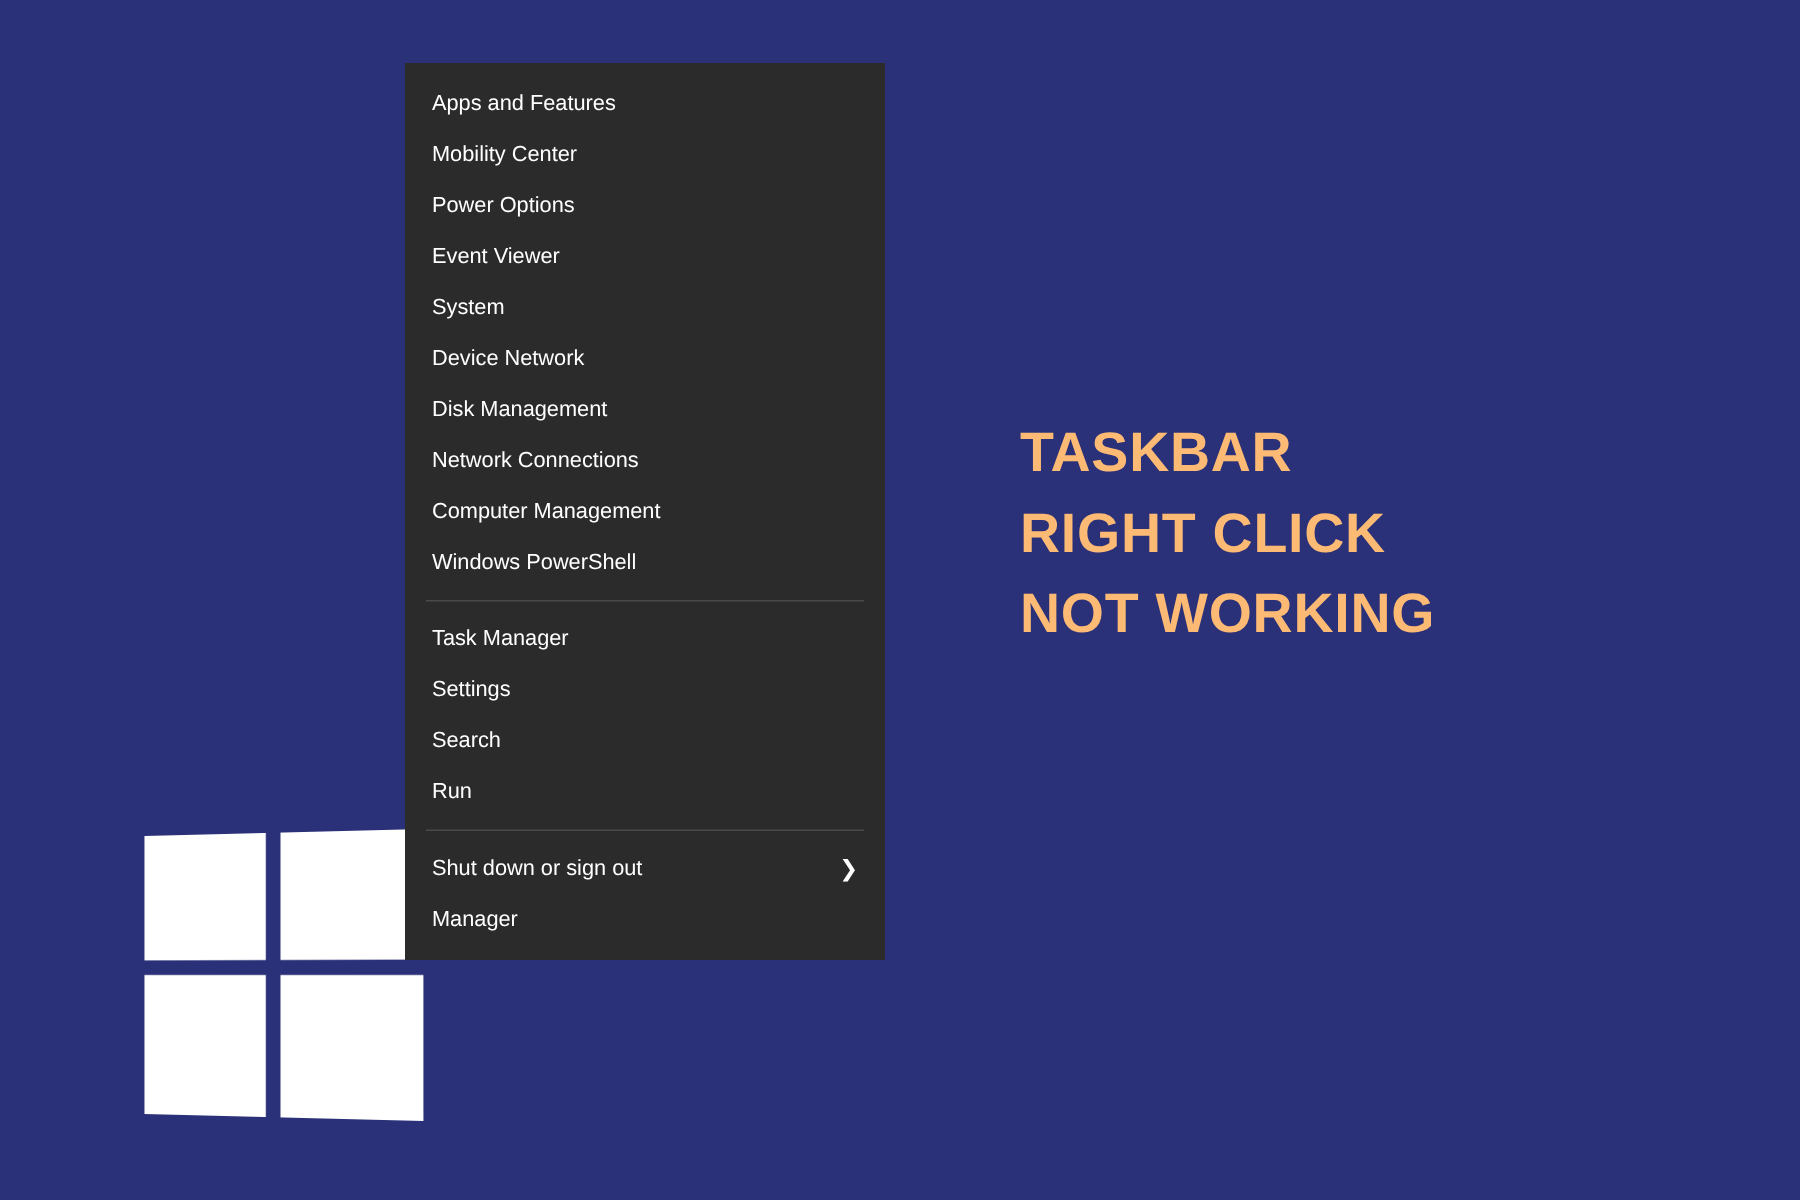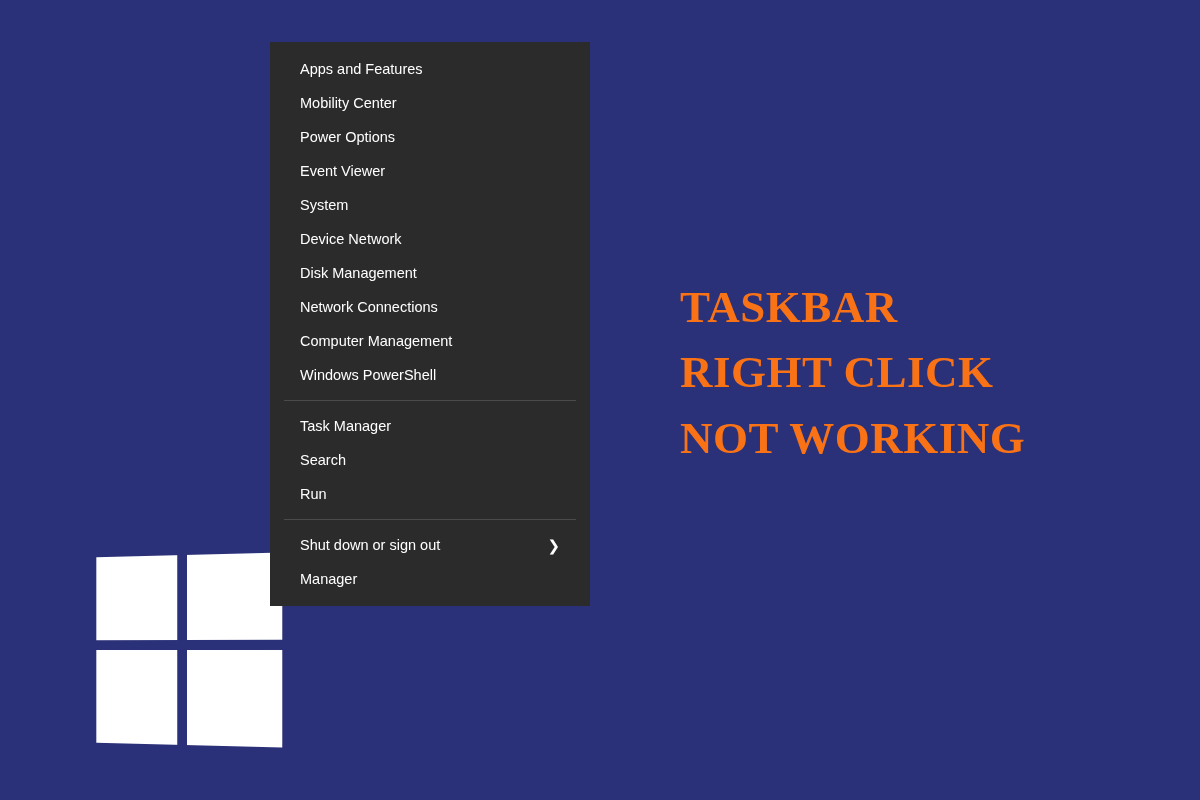--- a/index.html
+++ b/index.html
@@ -35,21 +35,21 @@
       left: 270px;
       top: 42px;
       width: 320px;
       background: #2b2b2b;
       padding: 6px 0;
     }
     .menu-group {
       padding: 4px 0;
     }
     .menu-item {
-      padding: 9px 30px;
+      padding: 9px 18px;
       color: #ffffff;
       font-size: 14.5px;
       font-weight: 400;
       cursor: pointer;
       display: flex;
       justify-content: space-between;
       align-items: center;
     }
     .menu-separator {
       height: 1px;
@@ -58,26 +58,25 @@
     }
     .chevron {
       font-size: 15px;
       color: #ffffff;
       line-height: 1;
     }
     .headline {
       position: absolute;
       left: 680px;
       top: 275px;
-      color: #f97316;
+      color: #fdba74;
       font-weight: 800;
-      font-size: 45px;
+      font-size: 37px;
       line-height: 1.45;
       letter-spacing: 0.5px;
-      font-family: Liberation Serif, serif;
     }
   </style>
 </head>
 <body>
 
 <div class="windows-logo">
   <div></div>
     <div></div>
     <div></div>
     <div></div>
@@ -115,20 +114,23 @@
     <div class="menu-item">
         <span>Windows PowerShell</span>
       </div>
   </div>
   <div class="menu-separator"></div>
   <div class="menu-group">
     <div class="menu-item">
         <span>Task Manager</span>
       </div>
     <div class="menu-item">
+        <span>Settings</span>
+      </div>
+    <div class="menu-item">
         <span>Search</span>
       </div>
     <div class="menu-item">
         <span>Run</span>
       </div>
   </div>
   <div class="menu-separator"></div>
   <div class="menu-group">
     <div class="menu-item">
       <span>Shut down or sign out</span>

